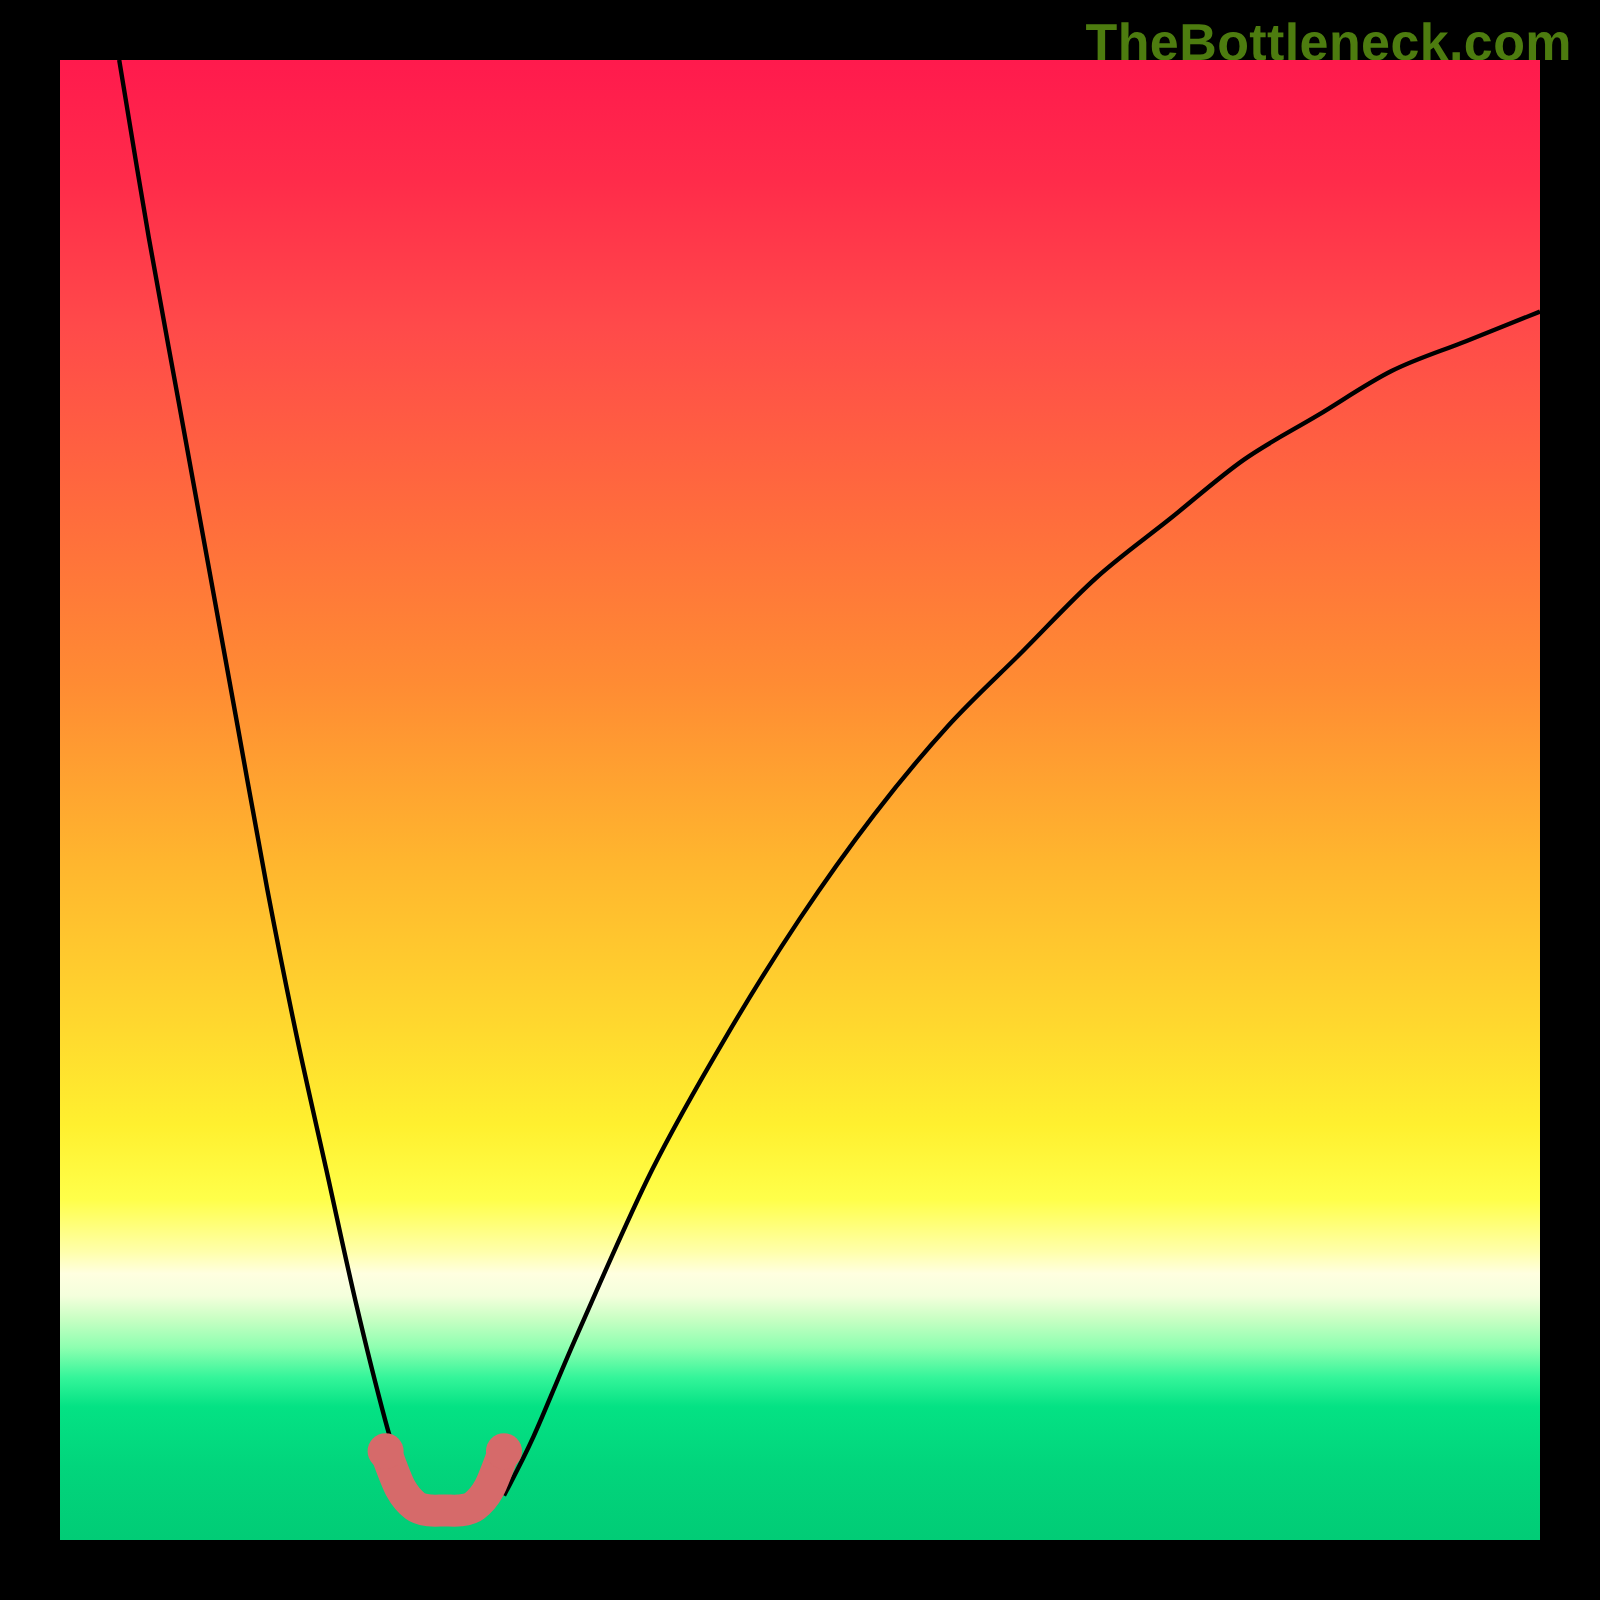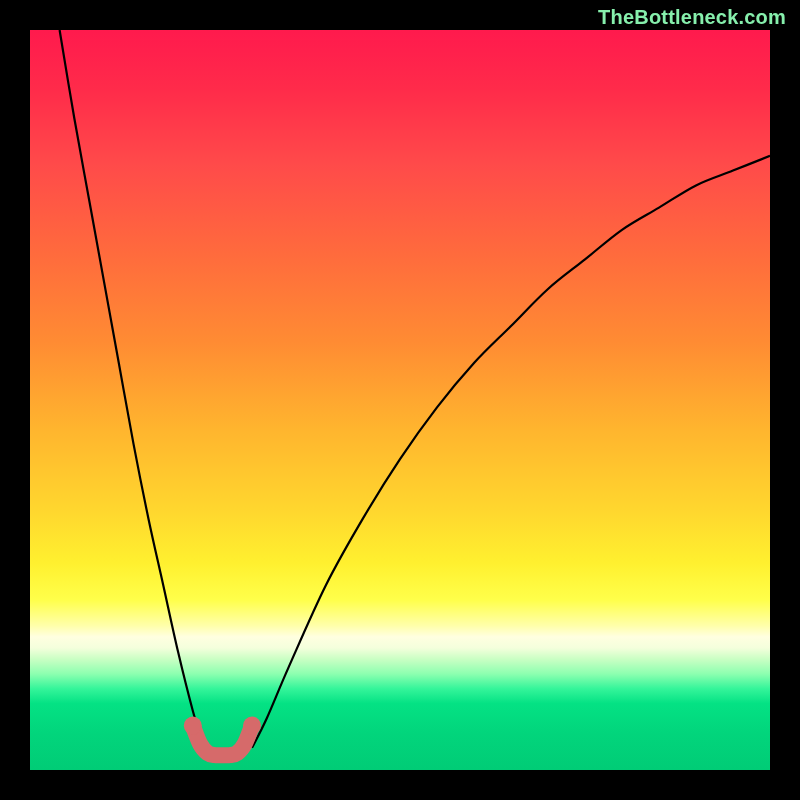--- a/index.html
+++ b/index.html
@@ -34,23 +34,23 @@
       #35f59a 89%,
       #04e284 91%,
       #02d57c 95%,
       #01cc76 100%);
   }
   .watermark {
     position: absolute;
     top: 6px;
     right: 14px;
     font-family: Arial, Helvetica, sans-serif;
-    font-size: 20px;
+    font-size: 26px;
     font-weight: 600;
-    color: #86efac;
+    color: #4d7c0f;
     letter-spacing: 0.2px;
   }
   .plot-svg {
     position: absolute;
     left: 0;
     top: 0;
     width: 740px;
     height: 740px;
   }
   .curve {

